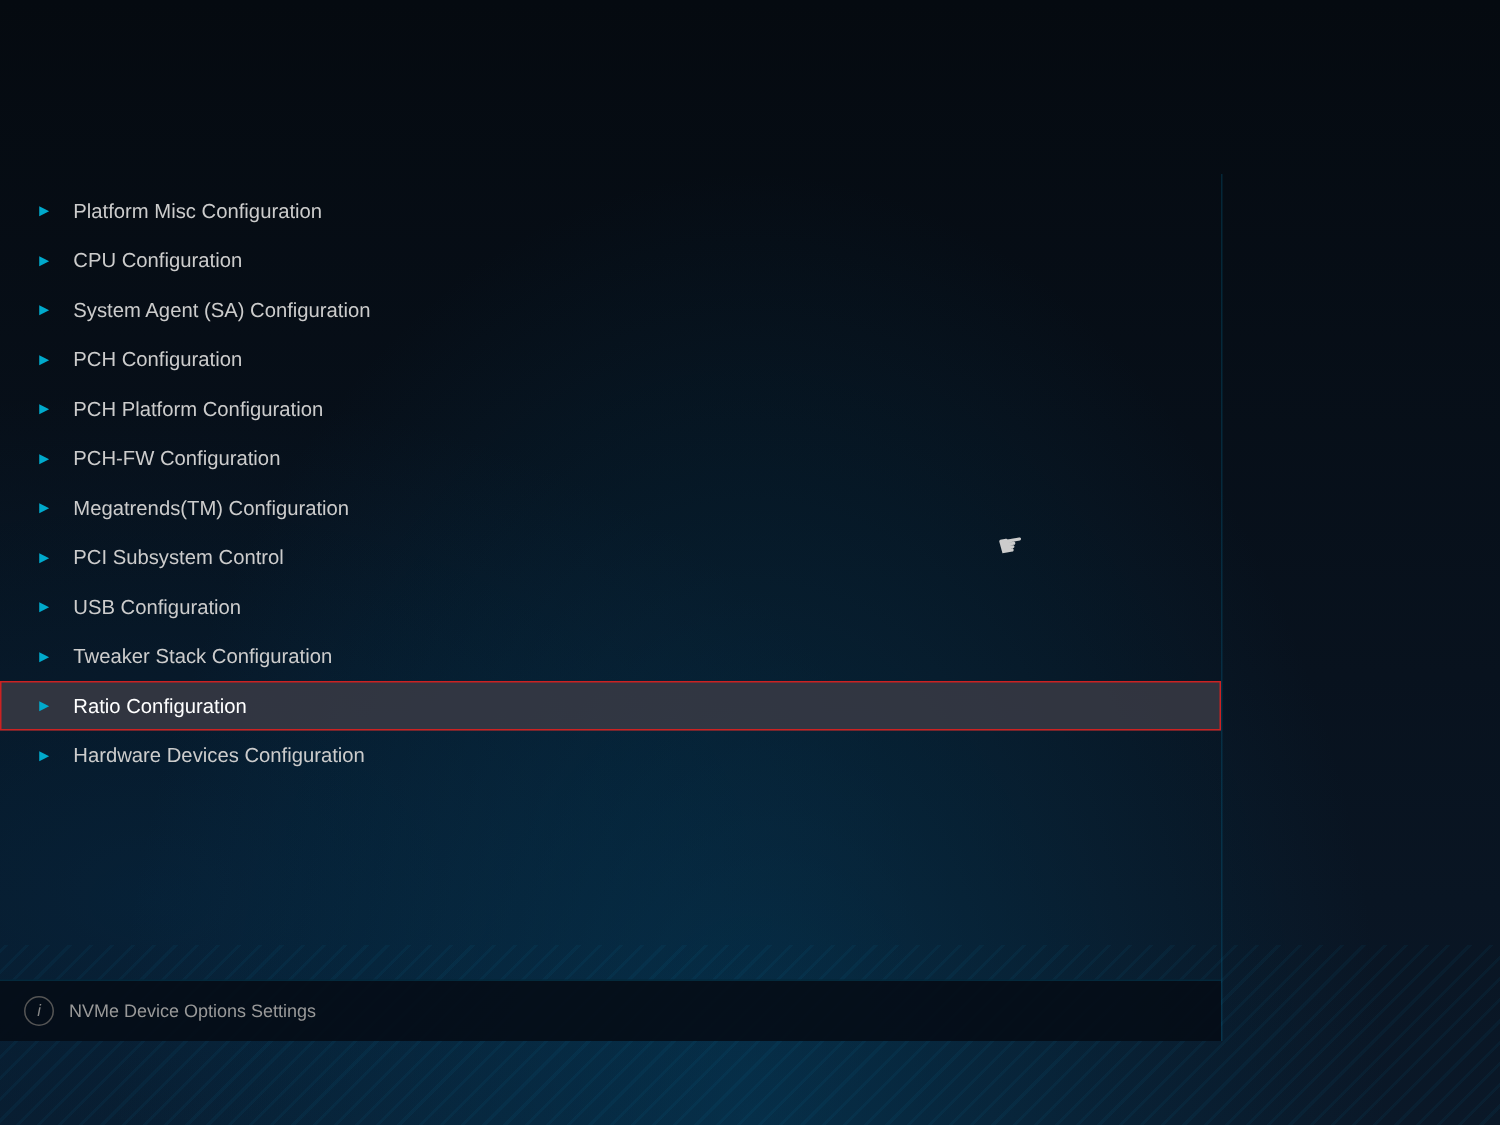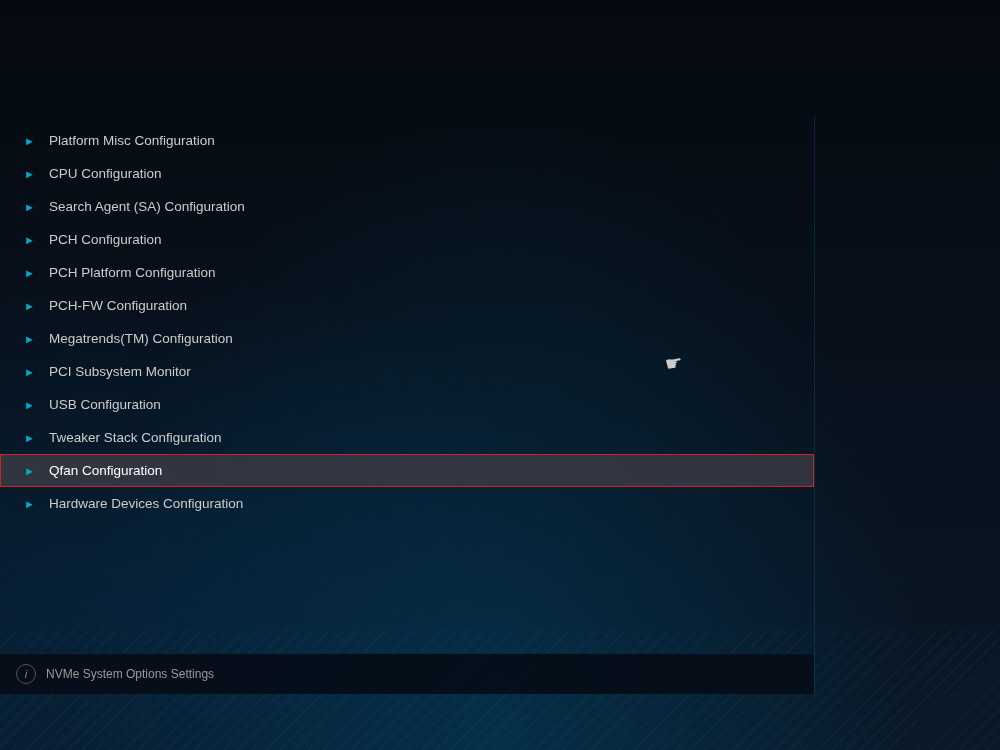--- a/index.html
+++ b/index.html
@@ -442,64 +442,64 @@
           <li class="menu-item">
             <span class="menu-arrow">►</span>
             <span>Platform Misc Configuration</span>
           </li>
           <li class="menu-item">
             <span class="menu-arrow">►</span>
             <span>CPU Configuration</span>
           </li>
           <li class="menu-item">
             <span class="menu-arrow">►</span>
-            <span>Search Agent (SA) Configuration</span>
+            <span>System Agent (SA) Configuration</span>
           </li>
           <li class="menu-item">
             <span class="menu-arrow">►</span>
             <span>PCH Configuration</span>
           </li>
           <li class="menu-item">
             <span class="menu-arrow">►</span>
             <span>PCH Platform Configuration</span>
           </li>
           <li class="menu-item">
             <span class="menu-arrow">►</span>
             <span>PCH-FW Configuration</span>
           </li>
           <li class="menu-item">
             <span class="menu-arrow">►</span>
             <span>Megatrends(TM) Configuration</span>
           </li>
           <li class="menu-item">
             <span class="menu-arrow">►</span>
-            <span>PCI Subsystem Monitor</span>
+            <span>PCI Subsystem Control</span>
           </li>
           <li class="menu-item">
             <span class="menu-arrow">►</span>
             <span>USB Configuration</span>
           </li>
           <li class="menu-item">
             <span class="menu-arrow">►</span>
             <span>Tweaker Stack Configuration</span>
           </li>
           <li class="menu-item selected">
             <span class="menu-arrow">►</span>
-            <span>Qfan Configuration</span>
+            <span>Ratio Configuration</span>
           </li>
           <li class="menu-item">
             <span class="menu-arrow">►</span>
             <span>Hardware Devices Configuration</span>
           </li>
         </ul>
       </div>
 
       <div class="info-bar">
         <div class="info-icon">i</div>
-        <span>NVMe System Options Settings</span>
+        <span>NVMe Device Options Settings</span>
       </div>
     </div>
 
     <div class="hw-panel">
       <div class="hw-title">
         <span class="hw-monitor-icon">🖥</span>
         <span>Hardware Monitor</span>
       </div>
 
       <div class="hw-section">

